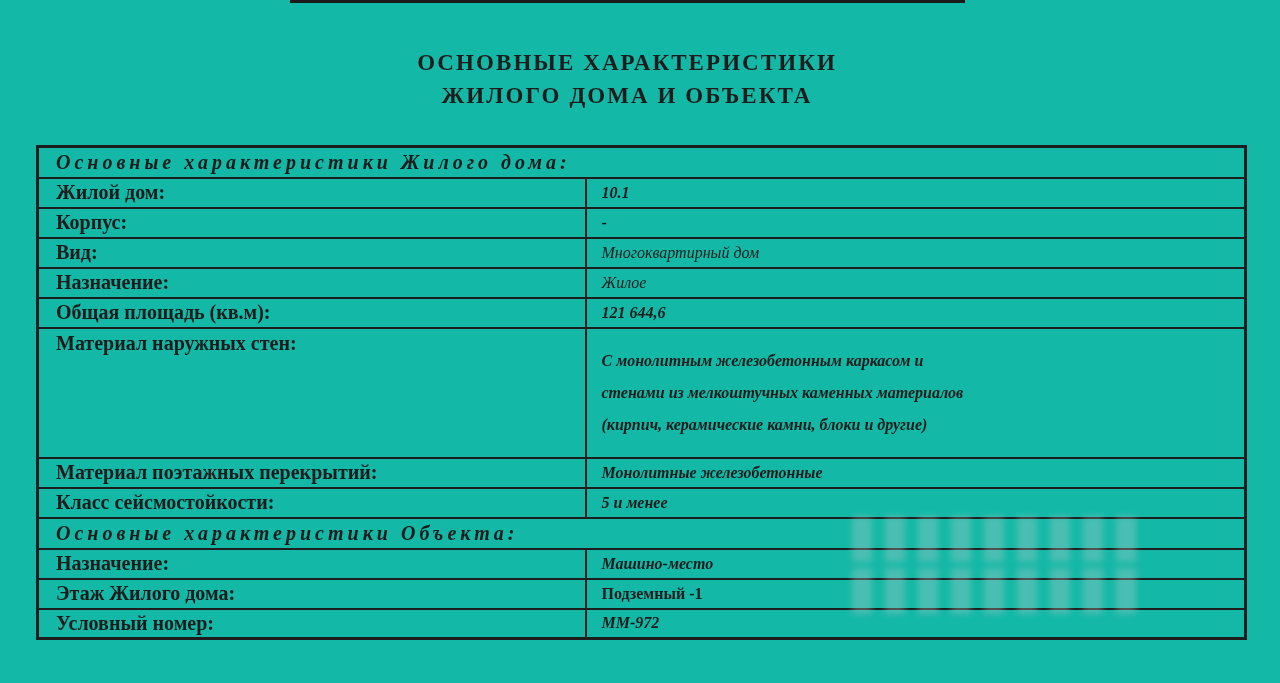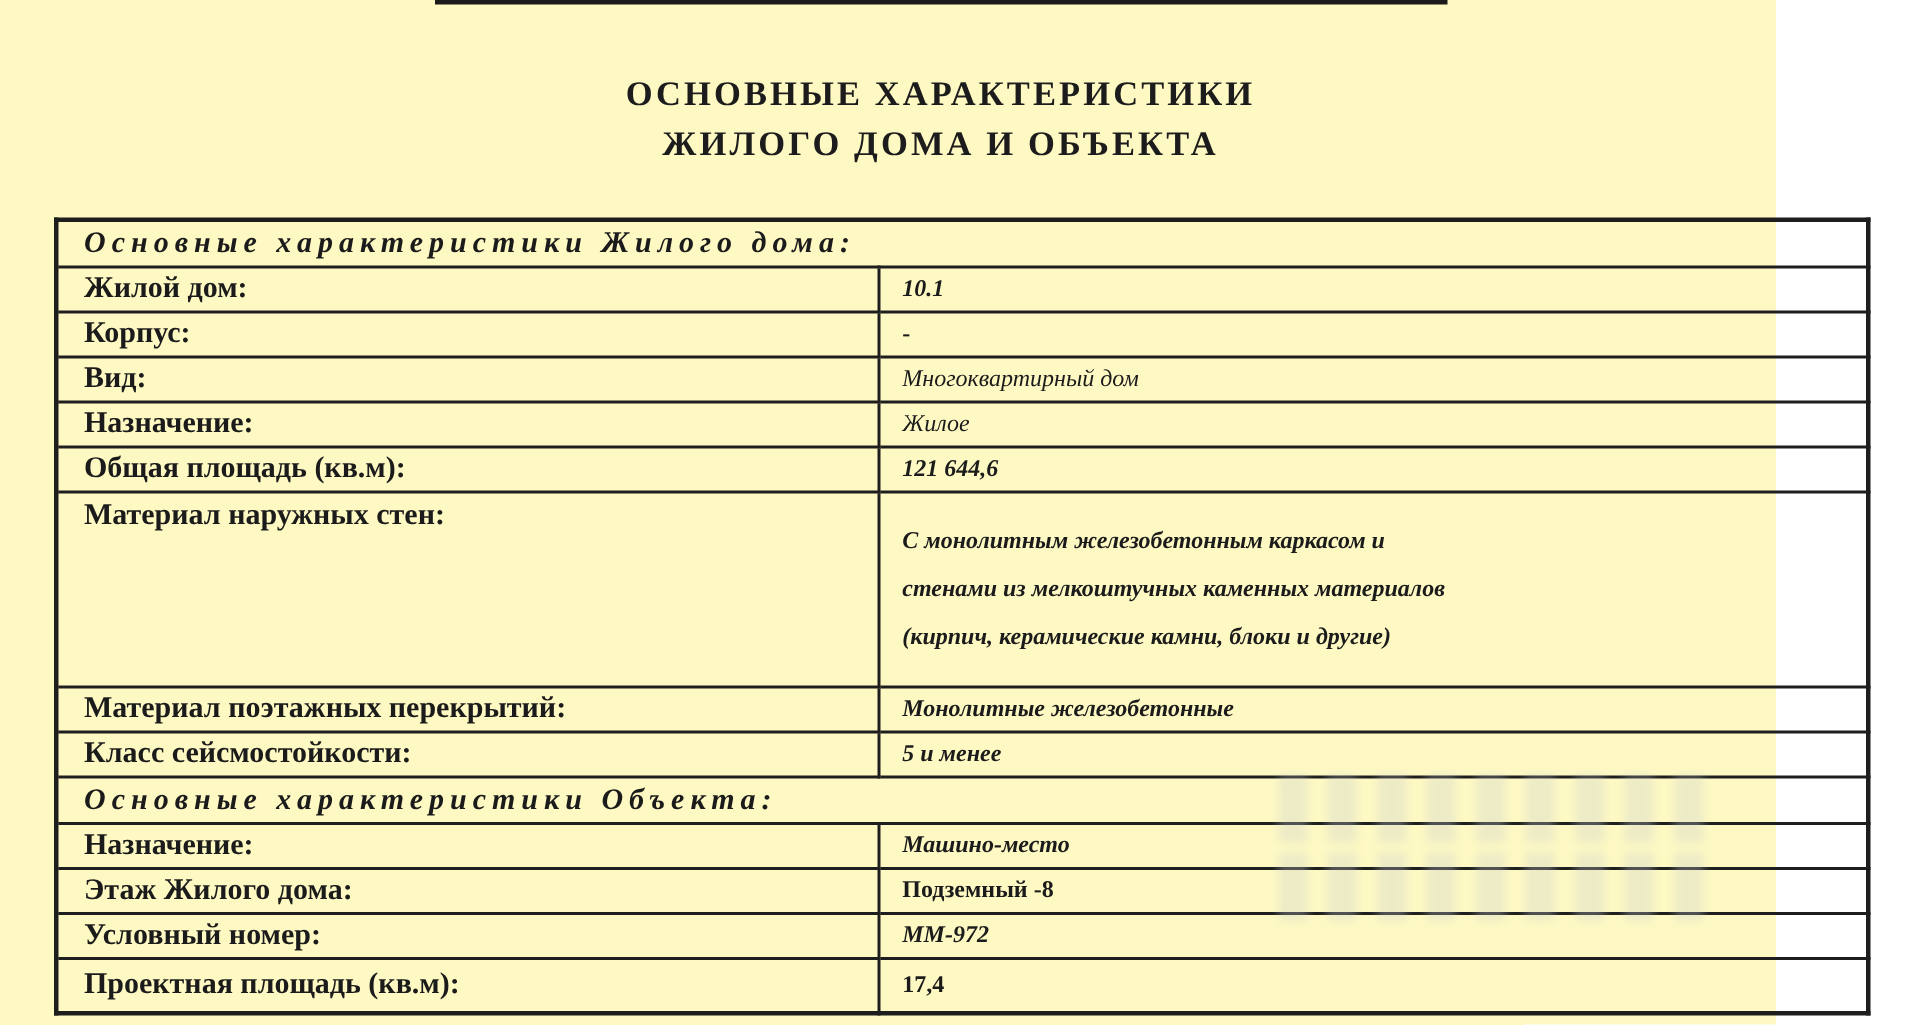--- a/index.html
+++ b/index.html
@@ -8,23 +8,23 @@
     background: #ffffff;
     width: 1280px;
     height: 683px;
     overflow: hidden;
     font-family: "Liberation Serif", "DejaVu Serif", serif;
     color: #1a1a1a;
     position: relative;
   }
   .canvas {
     position: relative;
-    width: 1184px;
+    width: 1280px;
     height: 683px;
-    background: #fef9c3;
+    background: #14b8a6;
   }
   .top-edge-line {
     position: absolute;
     left: 290px;
     top: 0;
     width: 675px;
     height: 3px;
     background: #1b1b1b;
   }
   .title-wrap {
@@ -167,29 +167,25 @@
       </tr>
       <tr class="h-sec">
         <td class="section-cell" colspan="2">Основные характеристики Объекта:</td>
       </tr>
       <tr class="h-norm">
         <td class="label-cell">Назначение:</td>
         <td class="value-cell val-bi">Машино-место</td>
       </tr>
       <tr class="h-norm">
         <td class="label-cell">Этаж Жилого дома:</td>
-        <td class="value-cell val-b">Подземный -8</td>
+        <td class="value-cell val-b">Подземный -1</td>
       </tr>
       <tr class="h-norm">
         <td class="label-cell">Условный номер:</td>
         <td class="value-cell val-bi">ММ-972</td>
-      </tr>
-      <tr class="h-last">
-        <td class="label-cell">Проектная площадь (кв.м):</td>
-        <td class="value-cell val-b">17,4</td>
       </tr>
     </tbody>
   </table>
 
   <div class="watermark">
     <div class="wm-row"></div>
     <div class="wm-row"></div>
   </div>
 
 </div>

